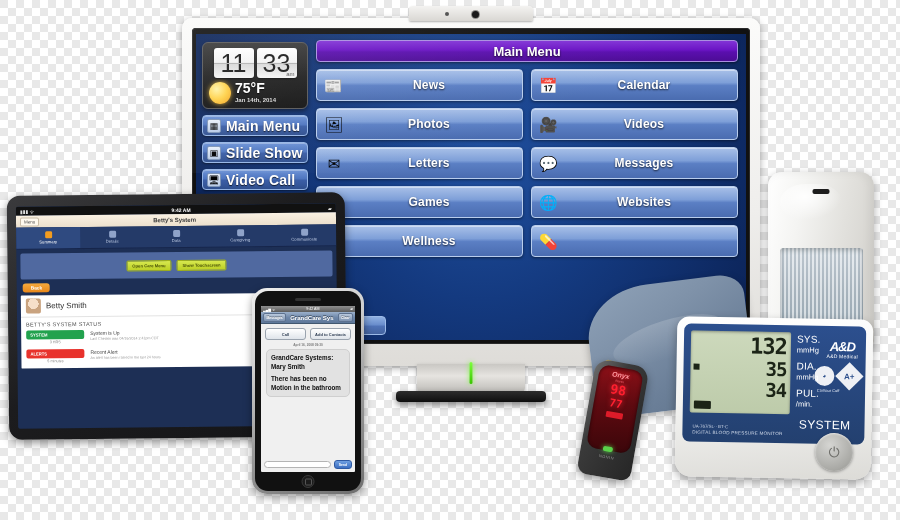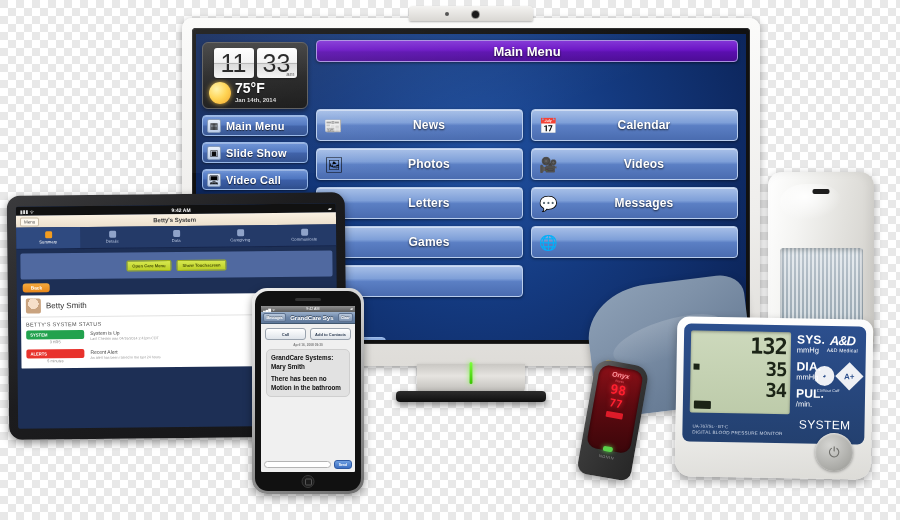--- a/index.html
+++ b/index.html
@@ -75,24 +75,24 @@
 
   .side-btn {
     margin-top:6px; height:21px; border-radius:4px;
     background:linear-gradient(180deg,#6d93d6 0%,#4f76c0 45%,#3b5ea6 55%,#30508f 100%);
     border:1px solid #96b6e6; display:flex; align-items:center; gap:5px; padding-left:4px;
     box-shadow:0 1px 2px rgba(0,0,0,.45), inset 0 1px 0 rgba(255,255,255,.3);
   }
   .side-btn .ic { width:14px; height:14px; border-radius:2px; flex:0 0 14px;
     display:flex; align-items:center; justify-content:center; font-size:9px;
     background:linear-gradient(180deg,#e9f0fb,#b9cbe6); border:1px solid #7e95b8; }
-  .side-btn .lbl { color:#fff; font-size:11px; font-weight:bold; text-shadow:0 1px 1px rgba(0,0,0,.7); letter-spacing:.2px; }
-
-  
-  .gc-right { flex:1; padding:6px 8px 0 2px; display:flex; flex-direction:column;gap:40px; }
+  .side-btn .lbl { color:#fff; font-size:14px; font-weight:bold; text-shadow:0 1px 1px rgba(0,0,0,.7); letter-spacing:.2px; }
+
+  
+  .gc-right { flex:1; padding:6px 8px 0 2px; display:flex; flex-direction:column; }
   .menu-title {
     height:22px; border-radius:4px; border:1px solid #a98fe0;
     background:linear-gradient(180deg,#8233d6 0%,#6a14c4 45%,#5a0fae 55%,#4d0c96 100%);
     color:#fff; font-size:13px; font-weight:bold; text-align:center; line-height:21px;
     text-shadow:0 1px 2px rgba(0,0,0,.8); box-shadow:0 1px 3px rgba(0,0,0,.5);
   }
   .menu-grid { margin-top:7px; display:grid; grid-template-columns:1fr 1fr; gap:7px 8px; }
   .menu-btn {
     height:32px; border-radius:4px; border:1px solid #b9cdec;
     background:linear-gradient(180deg,#a8c0e8 0%,#7e9fd8 42%,#5b7fc4 52%,#4a6cb0 100%);
@@ -249,24 +249,24 @@
     box-shadow:inset 0 1px 3px rgba(0,0,0,.35); }
   .lcd-row { display:flex; align-items:flex-end; justify-content:flex-end; }
   .lcd-num { font-family:"DejaVu Sans Mono", monospace; font-weight:bold; color:#1c2417;
     font-size:22px; line-height:25px; letter-spacing:-1px; }
   .lcd-num.small { font-size:19px; line-height:21px; }
   .lcd-dot { position:absolute; left:3px; top:33px; width:6px; height:6px; background:#1c2417; }
   .lcd-hb { position:absolute; left:4px; bottom:4px; width:17px; height:8px;
     background:#1c2417; border-radius:1px; }
   .units { width:46px; color:#fff; padding-top:1px; }
   .unit { margin-bottom:6px; }
-  .unit .u1 { font-size:12px; font-weight:bold; line-height:12px; letter-spacing:.2px; }
+  .unit .u1 { font-size:10px; font-weight:normal; line-height:12px; letter-spacing:.2px; }
   .unit .u2 { font-size:7.5px; line-height:9px; }
   .brand { position:absolute; right:8px; top:8px; color:#fff; text-align:center; }
-  .brand .bn { font-size:13px; font-weight:bold; font-style:italic; letter-spacing:-1px; line-height:13px; }
+  .brand .bn { font-size:13px; font-weight:bold; font-style:italic; letter-spacing:-1px; line-height:13px;margin-top:6px; }
   .brand .bs { font-size:5px; letter-spacing:.2px; }
   .badges { position:absolute; right:6px; top:40px; display:flex; gap:5px; }
   .badge-o { width:20px; height:20px; border-radius:50%; background:#fff; opacity:.92;
     display:flex; align-items:center; justify-content:center; font-size:6px; color:#2c4f8e; font-weight:bold;}
   .badge-s { width:20px; height:20px; background:#fff; opacity:.92; transform:rotate(45deg);
     display:flex; align-items:center; justify-content:center; }
   .badge-s span { transform:rotate(-45deg); font-size:8px; color:#2c4f8e; font-weight:bold; }
   .bcap { position:absolute; right:4px; top:62px; width:66px; text-align:center;
     font-size:4px; color:#dfe6f2; }
   .start { position:absolute; right:14px; bottom:12px; color:#fff; font-size:12px;
@@ -369,20 +369,25 @@
             <div class="menu-btn">
               <span class="mi">💬</span>
               <span class="ml">Messages</span>
             </div>
             <div class="menu-btn">
               <span class="mi">🃏</span>
               <span class="ml">Games</span>
             </div>
             <div class="menu-btn">
               <span class="mi">🌐</span>
+              <span class="ml">Websites</span>
+            </div>
+            <div class="menu-btn">
+              <span class="mi">🧰</span>
+              <span class="ml">Wellness</span>
             </div>
             <div class="menu-btn">
               <span class="mi">💊</span>
             </div>
           </div>
 
           <div class="back-row">
             <div class="back-btn">Back</div>
           </div>
         </div>

